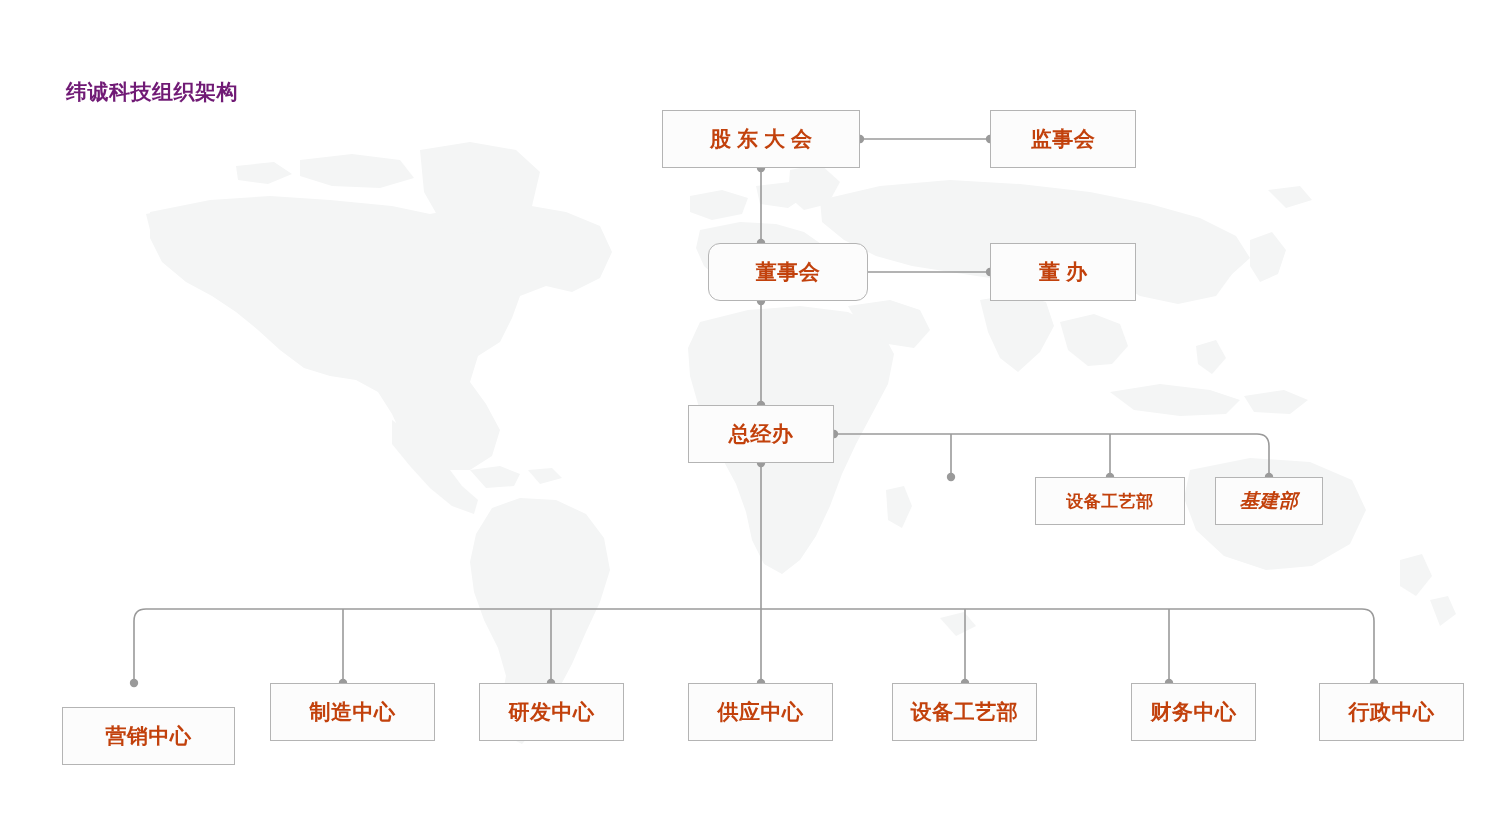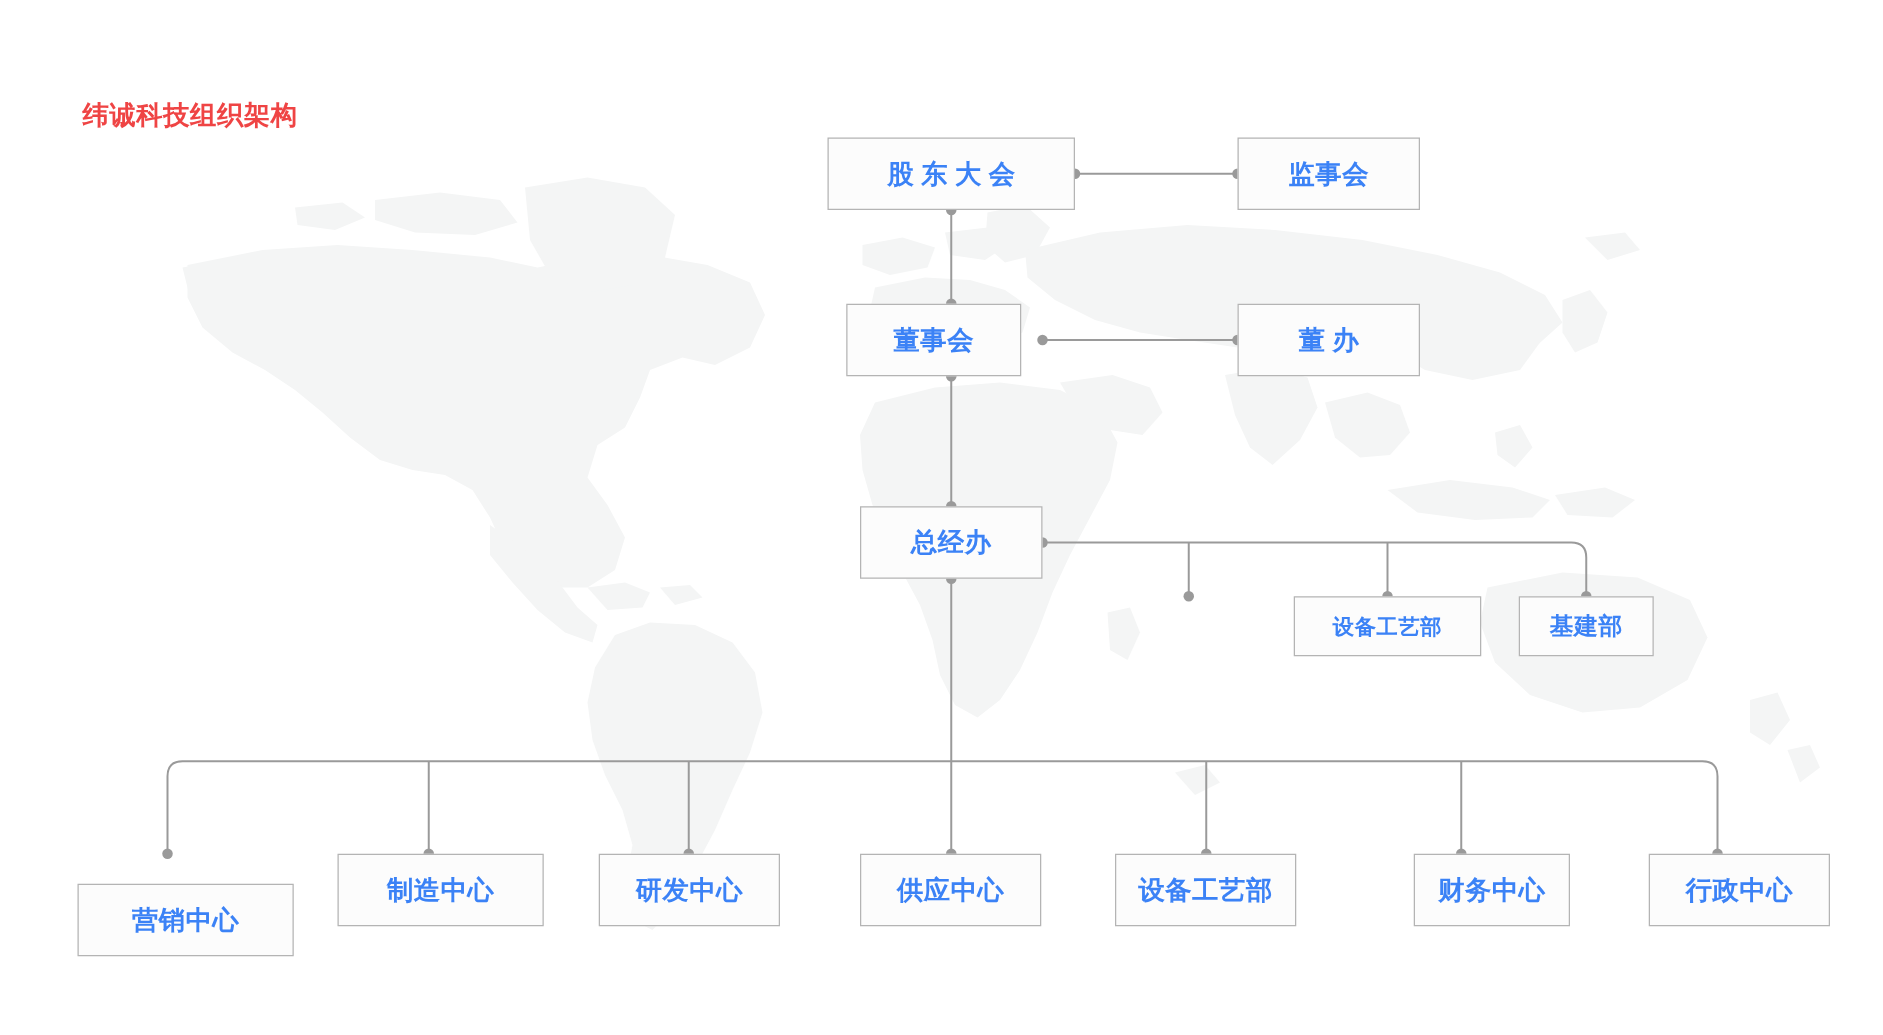--- a/index.html
+++ b/index.html
@@ -31,21 +31,21 @@
   #worldmap svg { display: block; width: 100%; height: 100%; }
   .land { fill: #f4f5f5; }
 
   
   #page-title {
     position: absolute;
     left: 66px;
     top: 78px;
     font-size: 21px;
     font-weight: bold;
-    color: #ef4444;
+    color: #701a75;
     letter-spacing: 0.5px;
     white-space: nowrap;
   }
 
   
   #connectors {
     position: absolute;
     left: 0; top: 0;
     width: 1506px; height: 828px;
     pointer-events: none;
@@ -60,21 +60,21 @@
 
   
   .node {
     position: absolute;
     box-sizing: border-box;
     border: 1.4px solid #b4b4b4;
     background: #fcfcfc;
     display: flex;
     align-items: center;
     justify-content: center;
-    color: #3b82f6;
+    color: #c2410c;
     font-weight: bold;
     font-size: 21px;
     letter-spacing: 0.5px;
     white-space: nowrap;
   }
   .node.sp { letter-spacing: 6px; text-indent: 6px; }
 </style>
 </head>
 <body>
 
@@ -194,25 +194,25 @@
       <circle class="dot" cx="965" cy="683" r="4.2"></circle>
       <circle class="dot" cx="1169" cy="683" r="4.2"></circle>
       <circle class="dot" cx="1374" cy="683" r="4.2"></circle>
     </svg>
   </div>
 
   <div id="page-title">纬诚科技组织架构</div>
 
   <div class="node sp" style="left:662px;top:110px;width:198px;height:58px;">股东大会</div>
   <div class="node" style="left:990px;top:110px;width:146px;height:58px;">监事会</div>
-  <div class="node" style="left:677px;top:243px;width:140px;height:58px;">董事会</div>
+  <div class="node" style="left:708px;top:243px;width:160px;height:58px;border-radius:12px;">董事会</div>
   <div class="node sp" style="left:990px;top:243px;width:146px;height:58px;">董办</div>
   <div class="node" style="left:688px;top:405px;width:146px;height:58px;">总经办</div>
   <div class="node" style="left:1035px;top:477px;width:150px;height:48px;font-size:17px;">设备工艺部</div>
-  <div class="node" style="left:1215px;top:477px;width:108px;height:48px;font-size:19px;">基建部</div>
+  <div class="node" style="left:1215px;top:477px;width:108px;height:48px;font-size:19px;font-style:italic;">基建部</div>
   <div class="node" style="left:62px;top:683px;width:173px;height:58px;margin-top:24px;">营销中心</div>
   <div class="node" style="left:270px;top:683px;width:165px;height:58px;">制造中心</div>
   <div class="node" style="left:479px;top:683px;width:145px;height:58px;">研发中心</div>
   <div class="node" style="left:688px;top:683px;width:145px;height:58px;">供应中心</div>
   <div class="node" style="left:892px;top:683px;width:145px;height:58px;">设备工艺部</div>
   <div class="node" style="left:1097px;top:683px;width:125px;height:58px;margin-left:34px;">财务中心</div>
   <div class="node" style="left:1301px;top:683px;width:145px;height:58px;margin-left:18px;">行政中心</div>
 
 </div>
 

